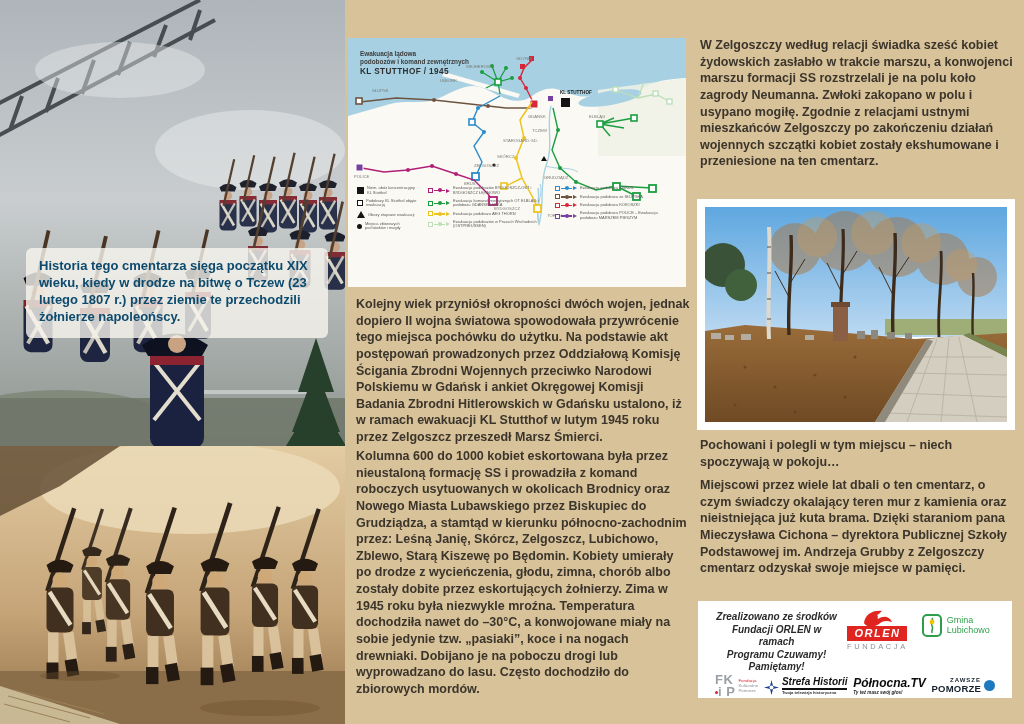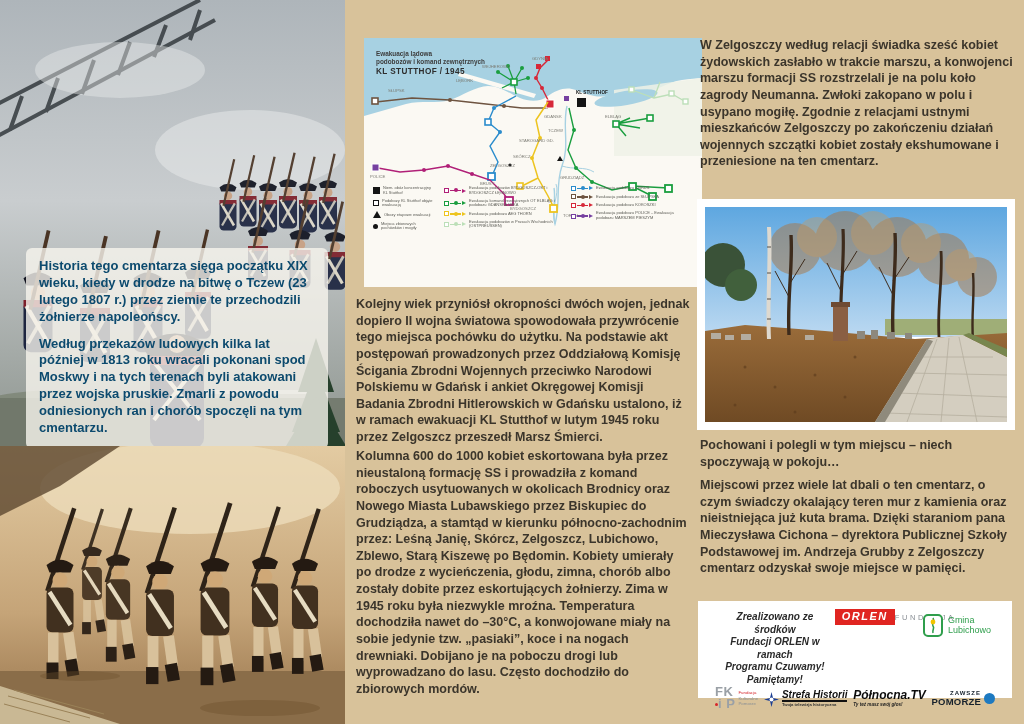--- a/index.html
+++ b/index.html
@@ -13,21 +13,21 @@
   .photo-bottom { position:absolute; left:0; top:446px; width:345px; height:278px; }
   .photo-top svg, .photo-bottom svg { display:block; width:100%; height:100%; }
 
   .overlay-box { position:absolute; left:26px; top:248px; width:302px;
     background:rgba(248,245,238,0.80); border-radius:6px; padding:10px 13px 12px;
     color:#0c4a6e; }
   .overlay-box p { font-size:13px; line-height:1.3; font-weight:bold; }
   .overlay-box p + p { margin-top:10px; }
 
   
-  .map-card { position:absolute; left:364px; top:38px; width:338px; height:197px; background:#fff; }
+  .map-card { position:absolute; left:348px; top:38px; width:338px; height:197px; background:#fff; }
   .map-card svg { display:block; width:338px; height:249px; }
   .map-title-1, .map-title-2 { font-size:6.4px; fill:#3c3c3c; font-weight:bold; }
   .map-title-3 { font-size:8.2px; fill:#2e2e2e; font-weight:bold; letter-spacing:.4px; }
   .town { font-size:4.2px; fill:#7a7a72; }
   .town-b { font-size:4.6px; fill:#1c1c1c; font-weight:bold; }
 
   .map-legend { position:absolute; left:9px; right:4px; bottom:4px; display:flex; gap:9px; align-items:flex-start; }
   .leg-col { display:flex; flex-direction:column; gap:3.5px; }
   .leg-col.symbols { width:62px; }
   .leg-col.routes { width:118px; }
@@ -56,21 +56,21 @@
 
   .photo-frame { position:absolute; left:697px; top:199px; width:318px; height:231px;
     background:#fff; padding:8px; }
   .photo-frame svg { display:block; width:100%; height:100%; }
 
   
   .credits-card { position:absolute; left:698px; top:601px; width:314px; height:97px; background:#fff;
     display:flex; flex-direction:column; justify-content:space-between; padding:7px 17px 9px; }
   .credits-row1 { display:flex; align-items:flex-start; justify-content:space-between; }
   .credits-note { width:132px; text-align:center; font-style:italic; font-size:10px; line-height:1.25; color:#2b2b2b; font-weight:bold; padding-top:3px; }
-  .logo-orlen { width:84px; display:flex; flex-direction:row; align-items:center; }
+  .logo-orlen { width:84px; display:flex; flex-direction:column; align-items:center; }
   .orlen-box { background:#e02521; color:#fff; font-weight:bold; font-style:italic; font-size:11px;
     letter-spacing:1.5px; padding:1px 7px 2px; line-height:1.1; }
   .orlen-sub { color:#8a9096; font-size:7.5px; letter-spacing:2.6px; margin-top:1px; }
   .logo-gmina { width:84px; display:flex; align-items:center; gap:5px; justify-content:center; padding-top:6px; }
   .gmina-text { color:#2f9e4c; font-weight:normal; font-size:9px; line-height:1.1; }
   .credits-row2 { display:flex; align-items:center; justify-content:space-between; }
   .logo-fkp { display:flex; align-items:center; gap:3px; }
   .fkp-glyph { color:#9aa0a6; font-weight:bold; font-size:13px; line-height:.95; letter-spacing:.5px; position:relative; }
   .fkp-dot { display:inline-block; width:3px; height:3px; border-radius:50%; background:#d6252b; vertical-align:middle; }
   .fkp-lines { font-size:4.4px; line-height:1.2; color:#8b9094; }
@@ -150,21 +150,20 @@
         </g>
 
         <g fill="#26402c">
           <path d="M316,368 L292,432 L340,432 Z"></path>
           <path d="M316,396 L286,446 L346,446 Z"></path>
           <path d="M316,338 L298,392 L334,392 Z"></path>
         </g>
       </svg>
       <div class="overlay-box">
         <p>Historia tego cmentarza sięga początku XIX wieku, kiedy w drodze na bitwę o Tczew (23 lutego 1807 r.) przez ziemie te przechodzili żołnierze napoleońscy.</p>
-        <p>Według przekazów ludowych kilka lat później w 1813 roku wracali pokonani spod Moskwy i na tych terenach byli atakowani przez wojska pruskie. Zmarli z powodu odniesionych ran i chorób spoczęli na tym cmentarzu.</p>
       </div>
     </div>
 
     <div class="photo-bottom">
       <svg viewBox="0 0 345 278" preserveAspectRatio="none">
         <defs>
           <linearGradient id="sep" x1="0" y1="0" x2="0" y2="1">
             <stop offset="0" stop-color="#e3cba2"></stop>
               <stop offset=".6" stop-color="#c5a478"></stop>
               <stop offset="1" stop-color="#97744c"></stop>

